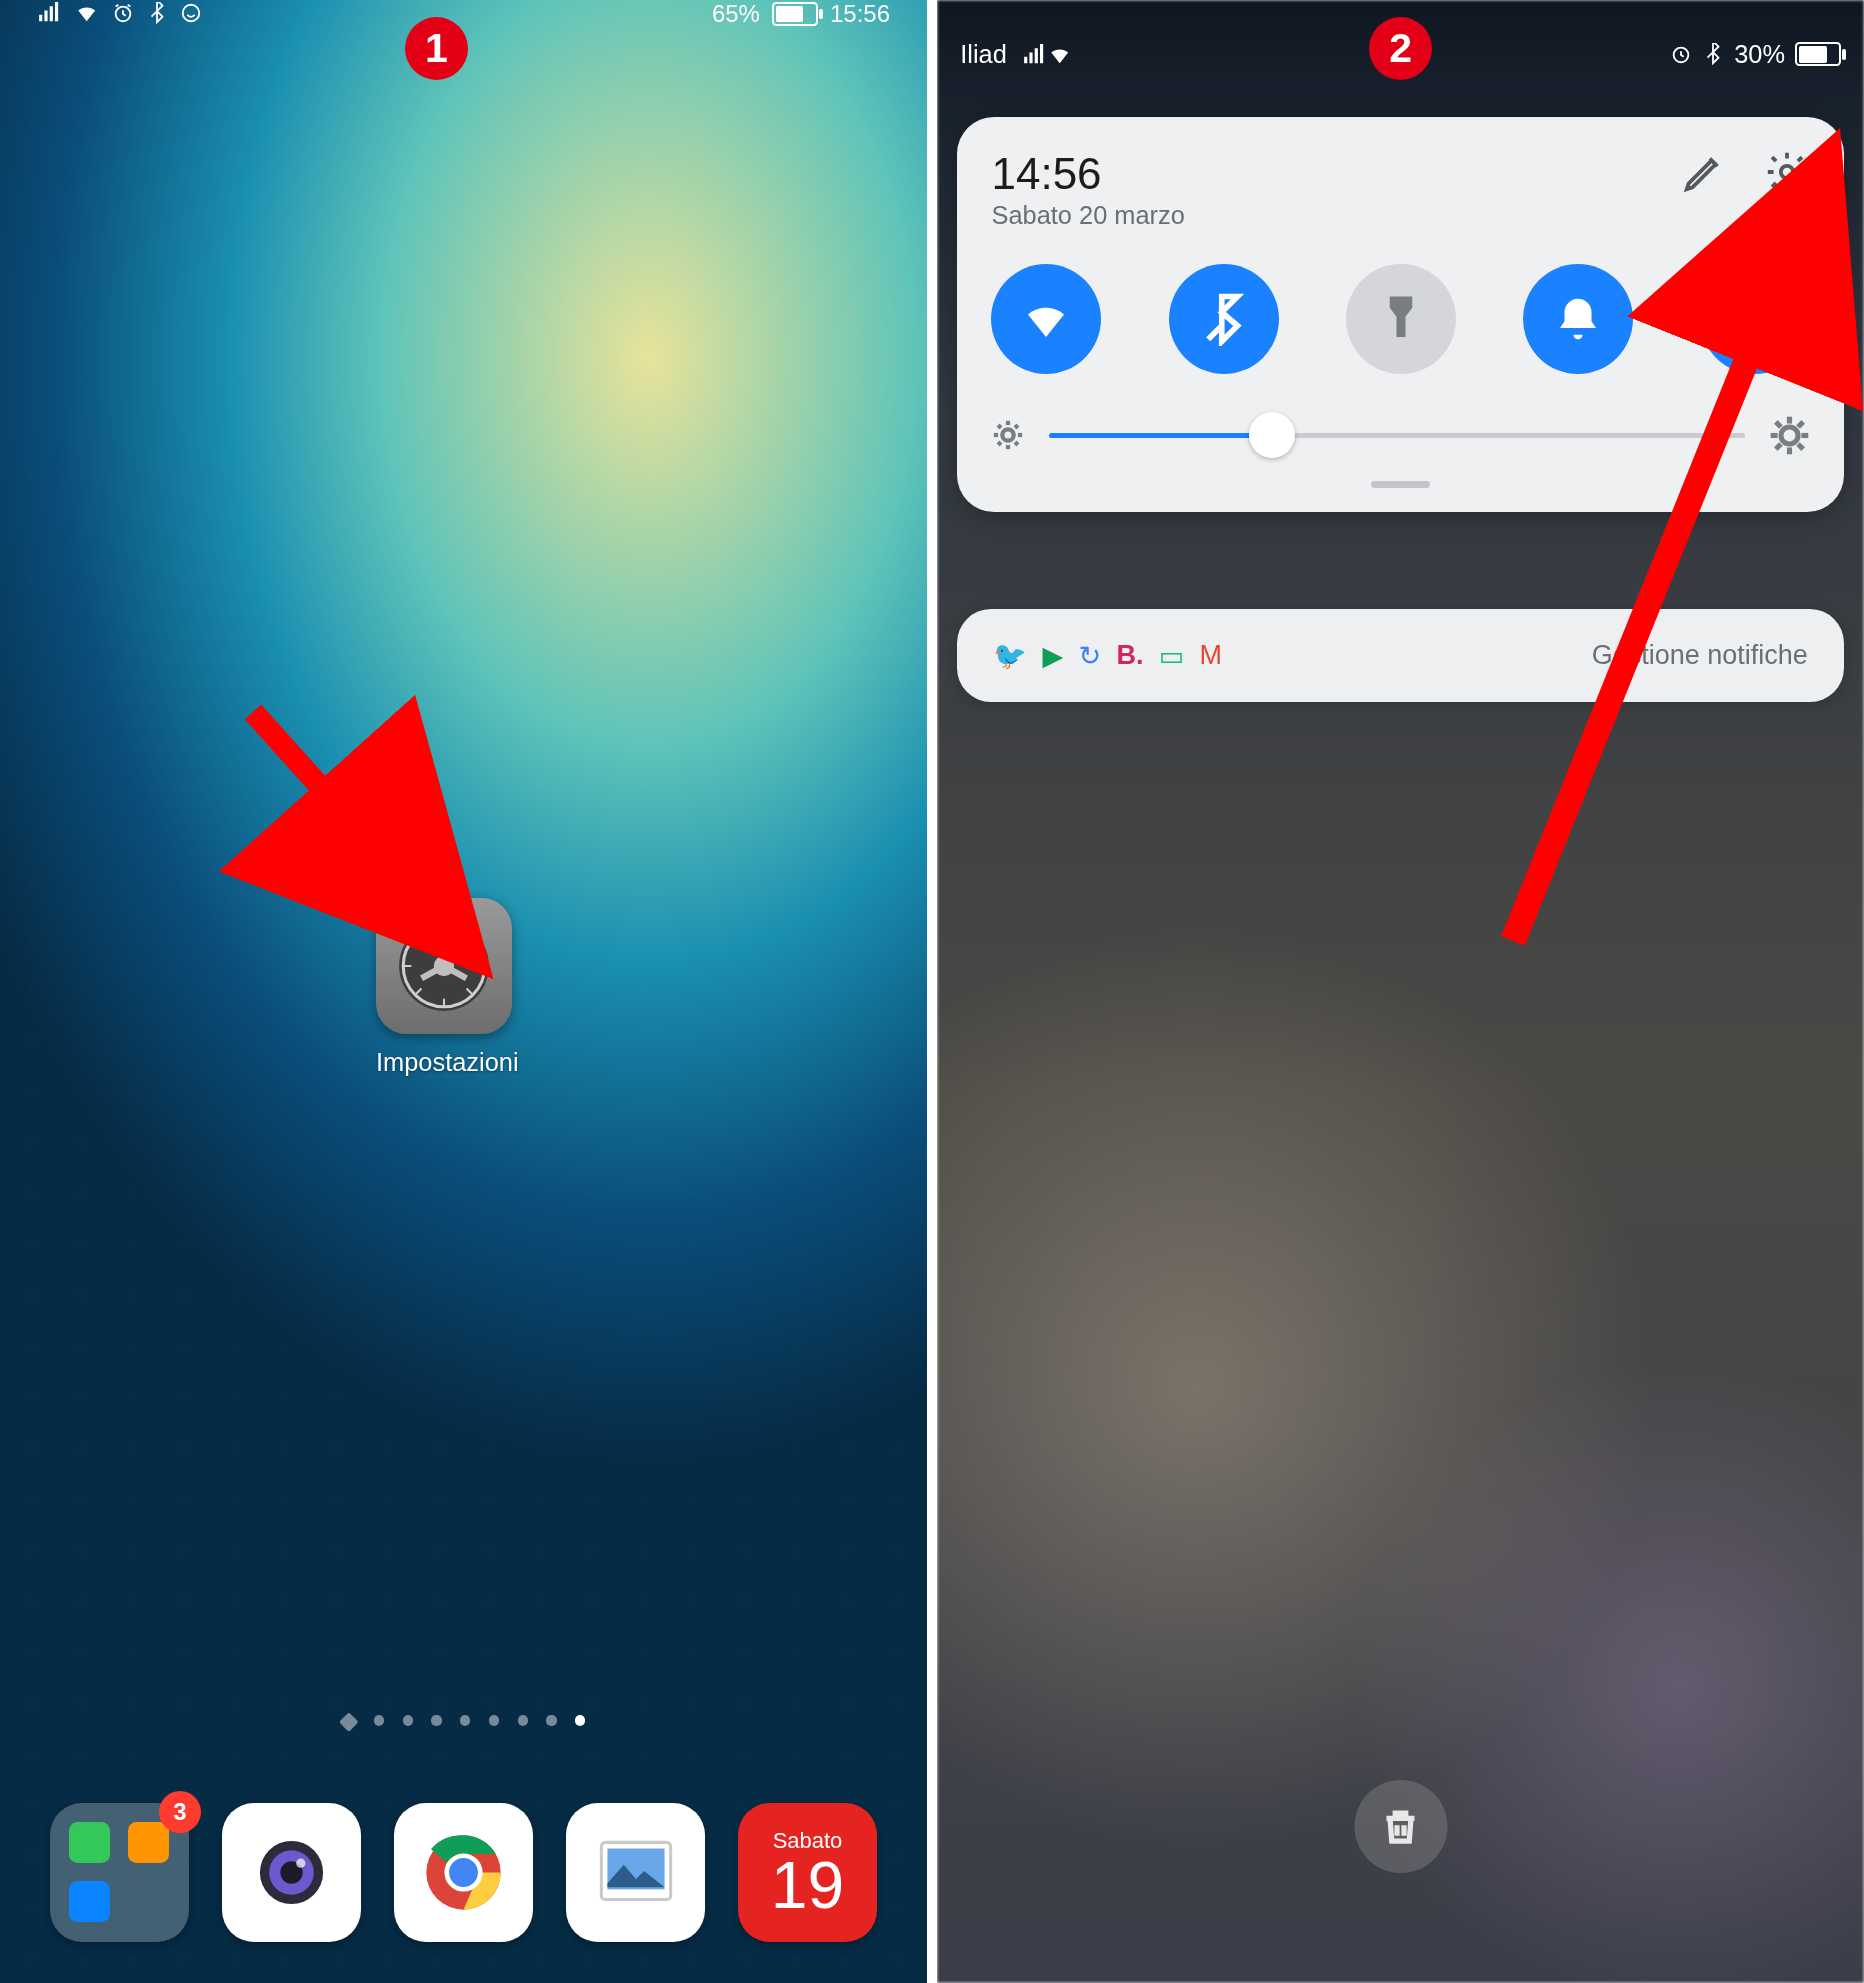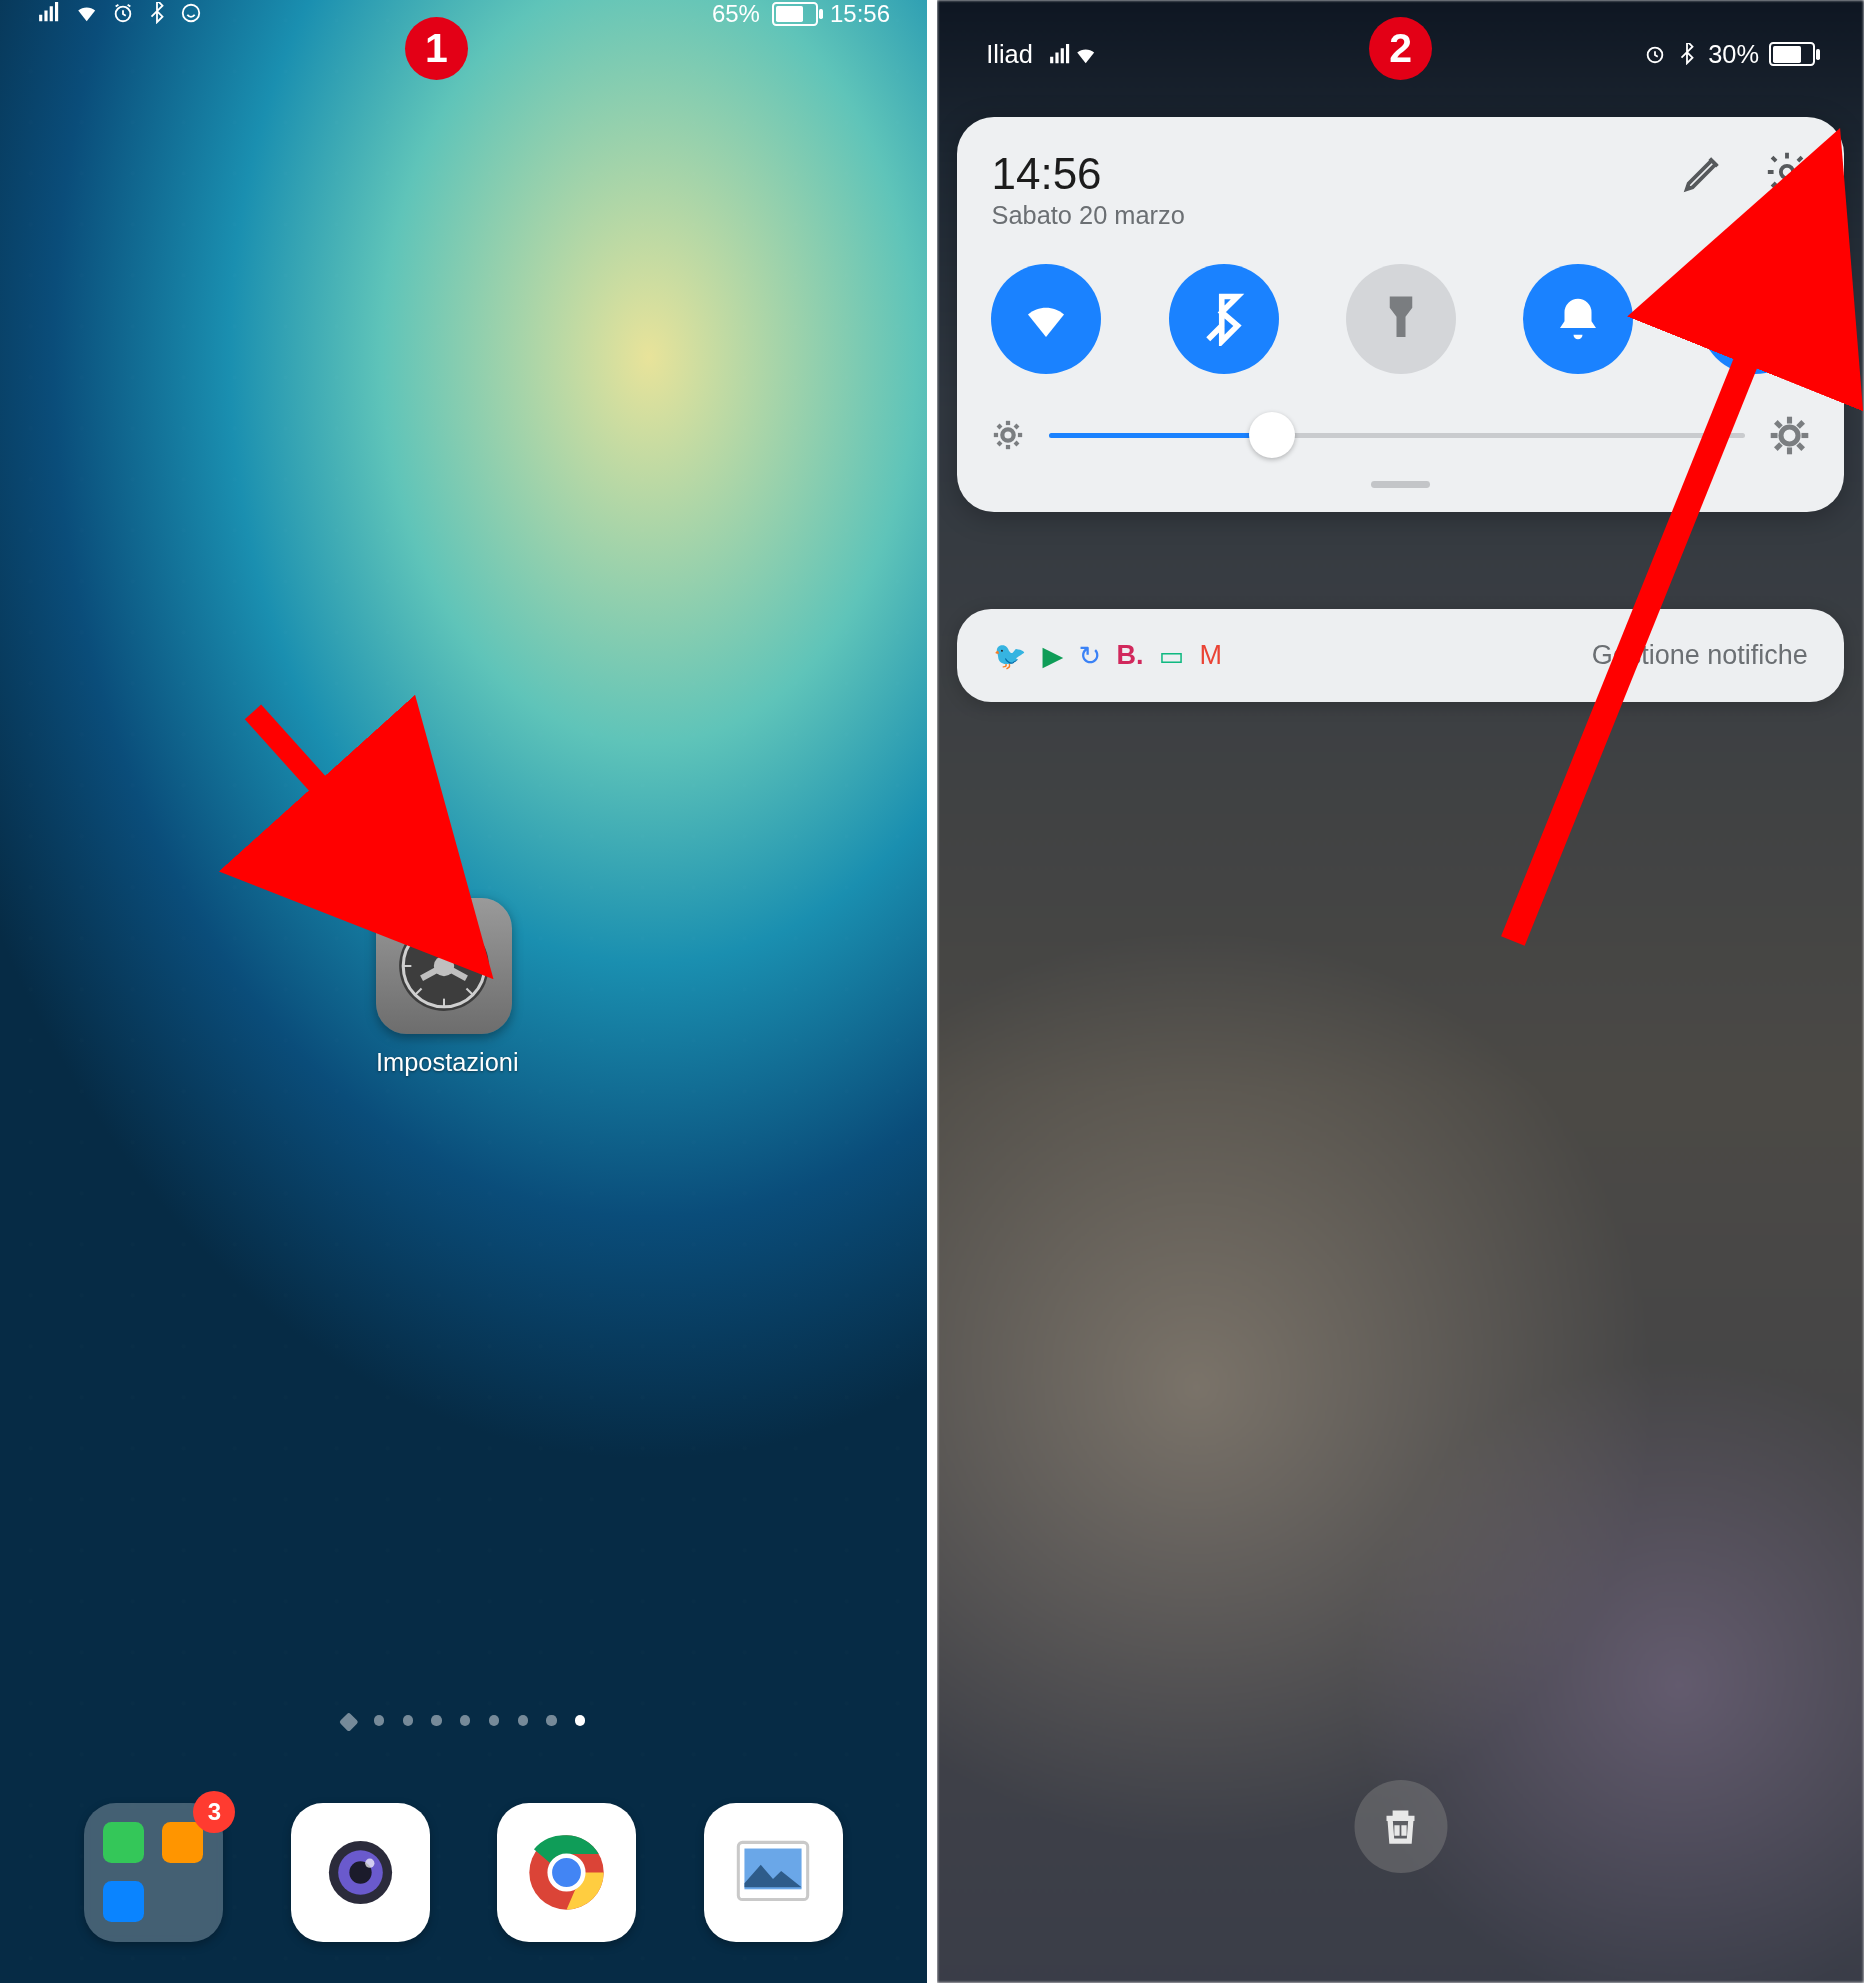--- a/index.html
+++ b/index.html
@@ -57,21 +57,21 @@
   
   .panel2-bg {
     position:absolute; inset:0;
     background:
       radial-gradient(circle 763px at 28% 70%, rgba(220,200,170,.35), transparent 60%),
       radial-gradient(circle 593px at 80% 85%, rgba(180,150,200,.3), transparent 55%),
       linear-gradient(180deg,#0e1622 0%, #1d2732 8%, #303740 20%, #4b4945 55%, #3a3d48 100%);
     filter: blur(1.7px);
   }
 
-  .statusbar2 { position: absolute; top: 25.4px; left: 0; right: 0; height: 58px; display: flex; align-items: center; padding: 0 49px; color: #fff; font-size: 25.4px; }
+  .statusbar2 { position: absolute; top: 25.4px; left: 0; right: 0; height: 58px; display: flex; align-items: center; padding: 0 23px; color: #fff; font-size: 25.4px; }
   .statusbar2 .carrier { margin-right: 15.3px; }
   .statusbar2 .right { margin-left: auto; display: flex; gap: 10.2px; align-items: center; }
 
   .panel2 .badge { top: 17px; left: 432px; }
 
   .qs-panel {
     position: absolute; left: 20.3px; right: 20.3px; top: 117px;
     background: #eef0f2; border-radius: 37px; padding: 32px 34px 24px;
     box-shadow: 0 5.1px 25.4px rgba(0,0,0,.25);
   }
@@ -231,20 +231,24 @@
           <circle cx="50" cy="50" r="18" fill="none" stroke="#fff" stroke-width="5"></circle>
       </svg>
     </div>
     <div class="dock-item">
       <svg viewBox="0 0 100 100" width="102" height="102">
           <rect x="16" y="20" width="68" height="56" rx="4" fill="#fff" stroke="#c9c9c9" stroke-width="3"></rect>
           <rect x="22" y="26" width="56" height="40" fill="#6aa7e8"></rect>
           <path d="M22 60l16-18 12 14 8-8 20 16H22z" fill="#2e5c8a"></path>
         </svg>
     </div>
+    <div class="dock-item cal-tile" style="display:flex">
+      <span class="cal-day">Sabato</span>
+      <span class="cal-num">19</span>
+    </div>
   </div>
 </div>
 
 <div class="gap"></div>
 
 <div class="phone panel2">
   <div class="panel2-bg"></div>
 
   <div class="statusbar2">
     <span class="carrier">Iliad</span>

